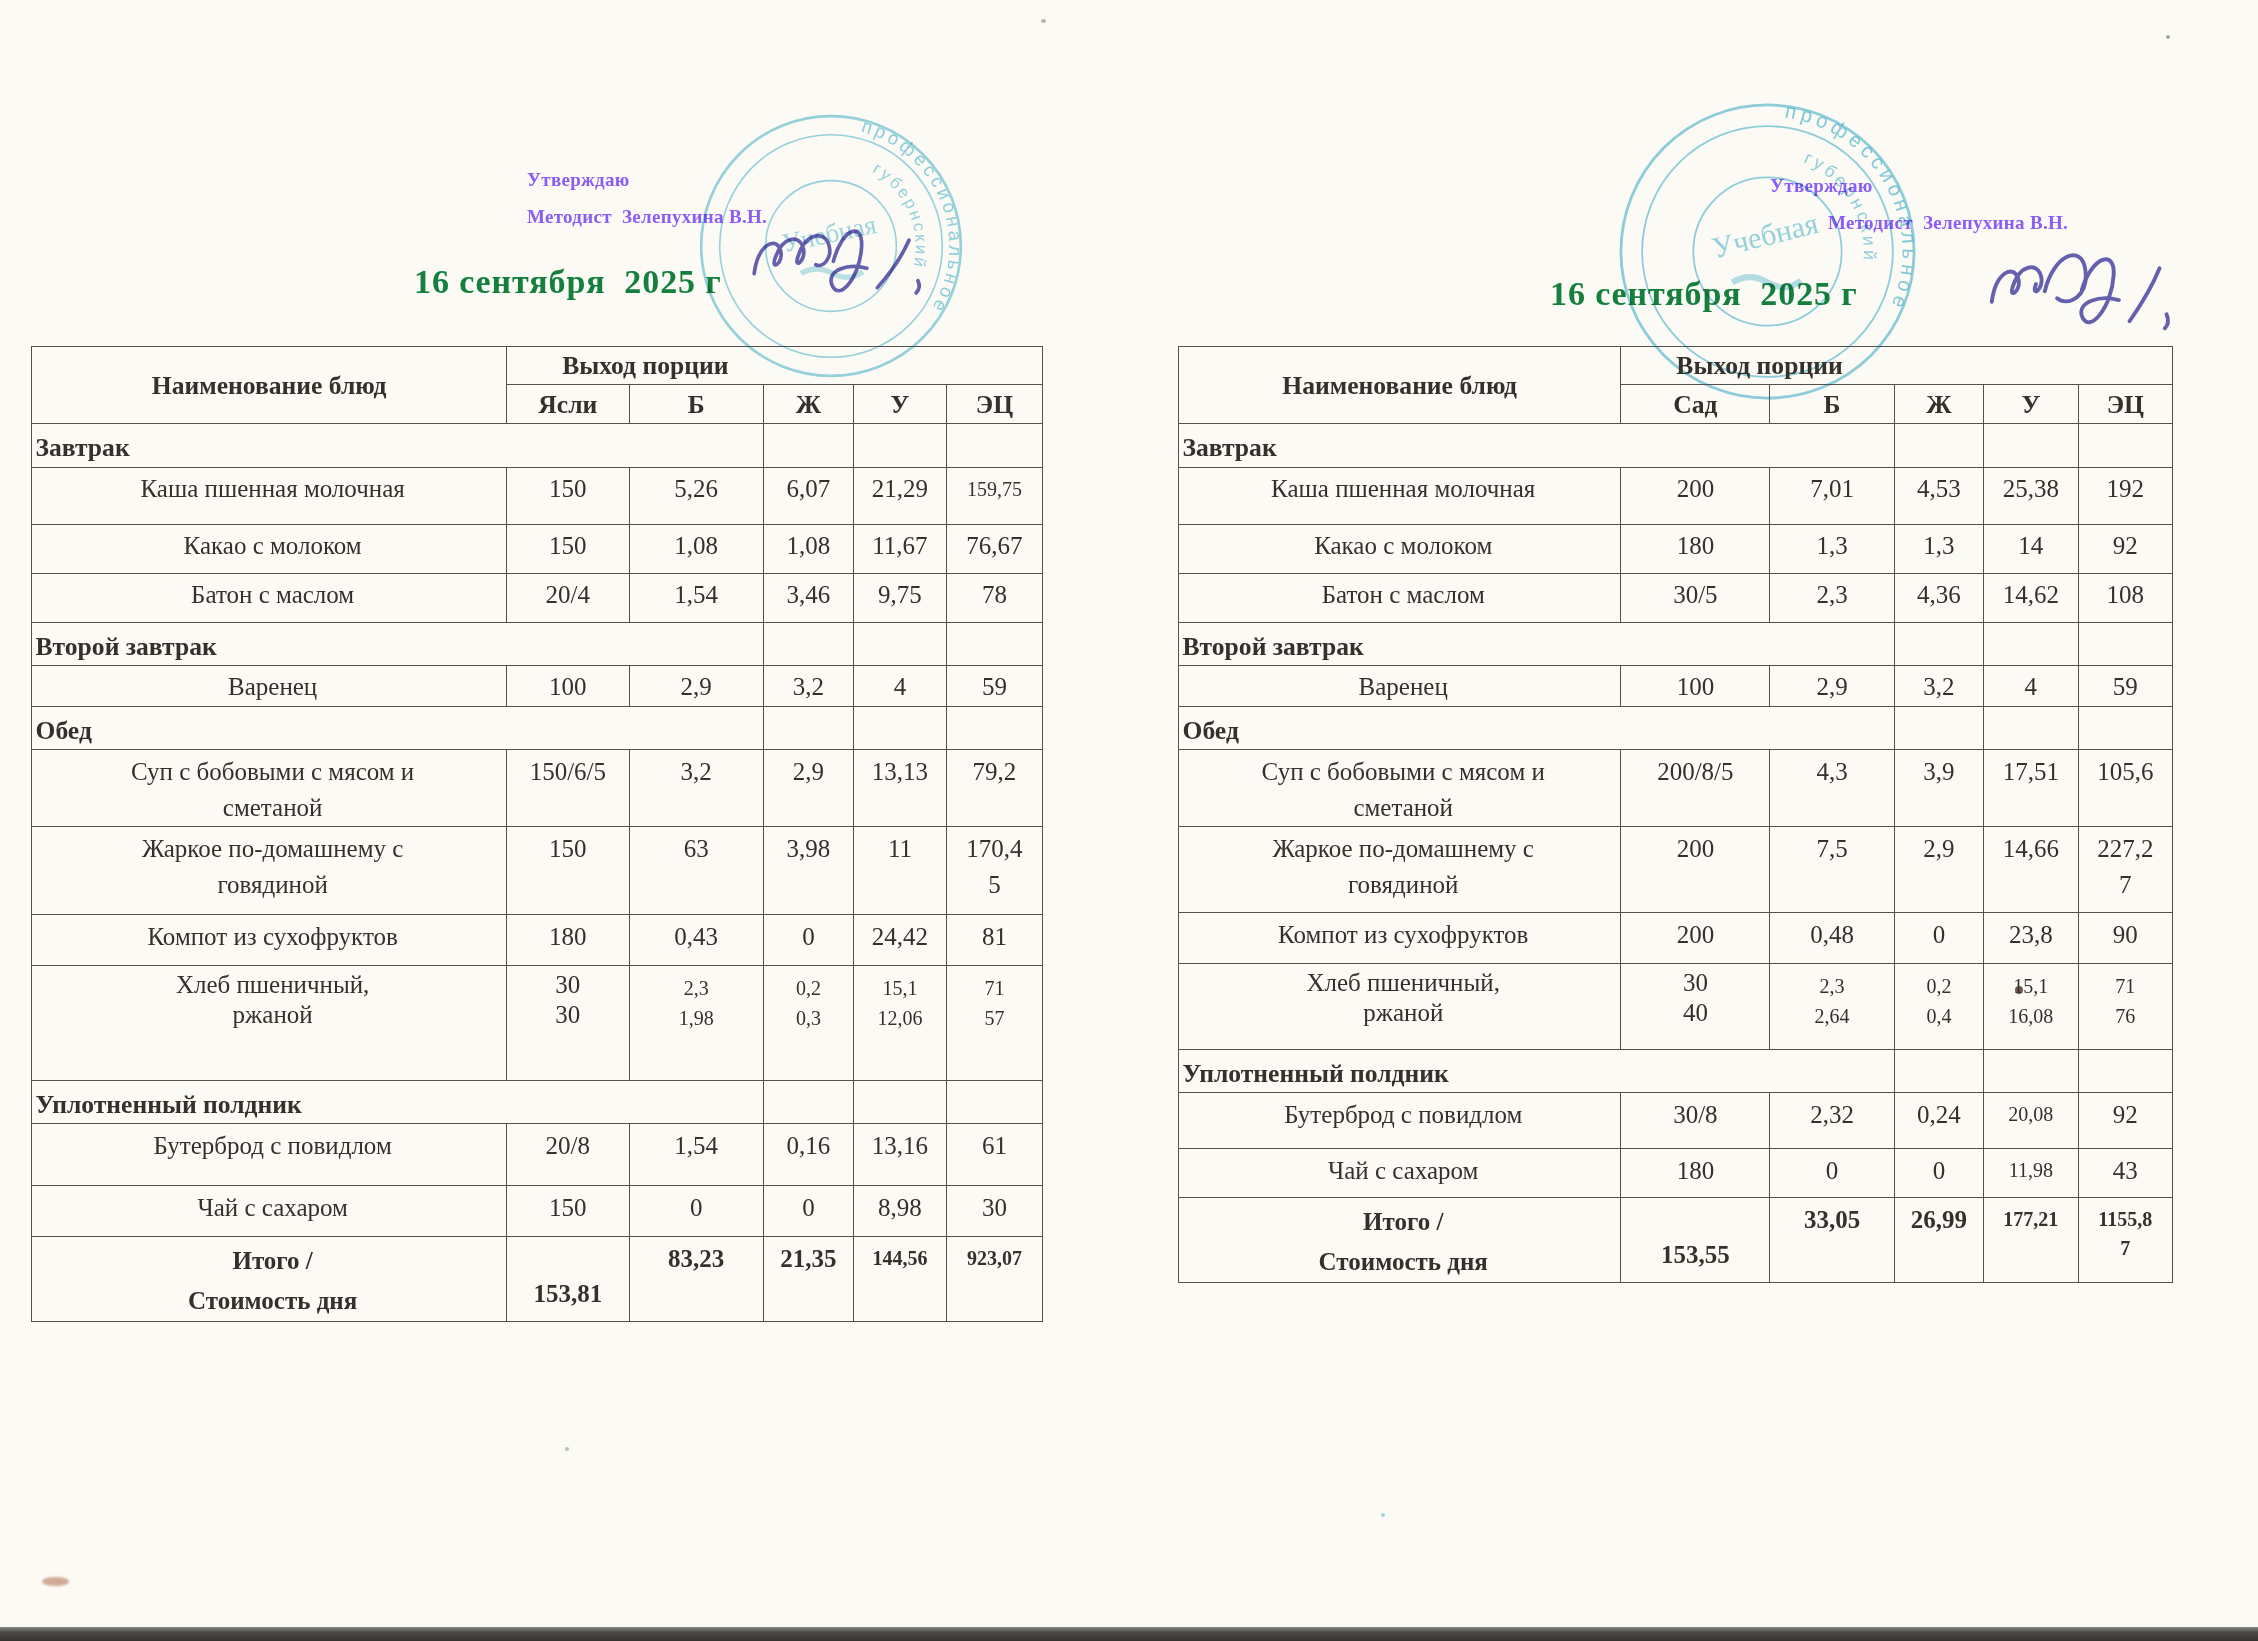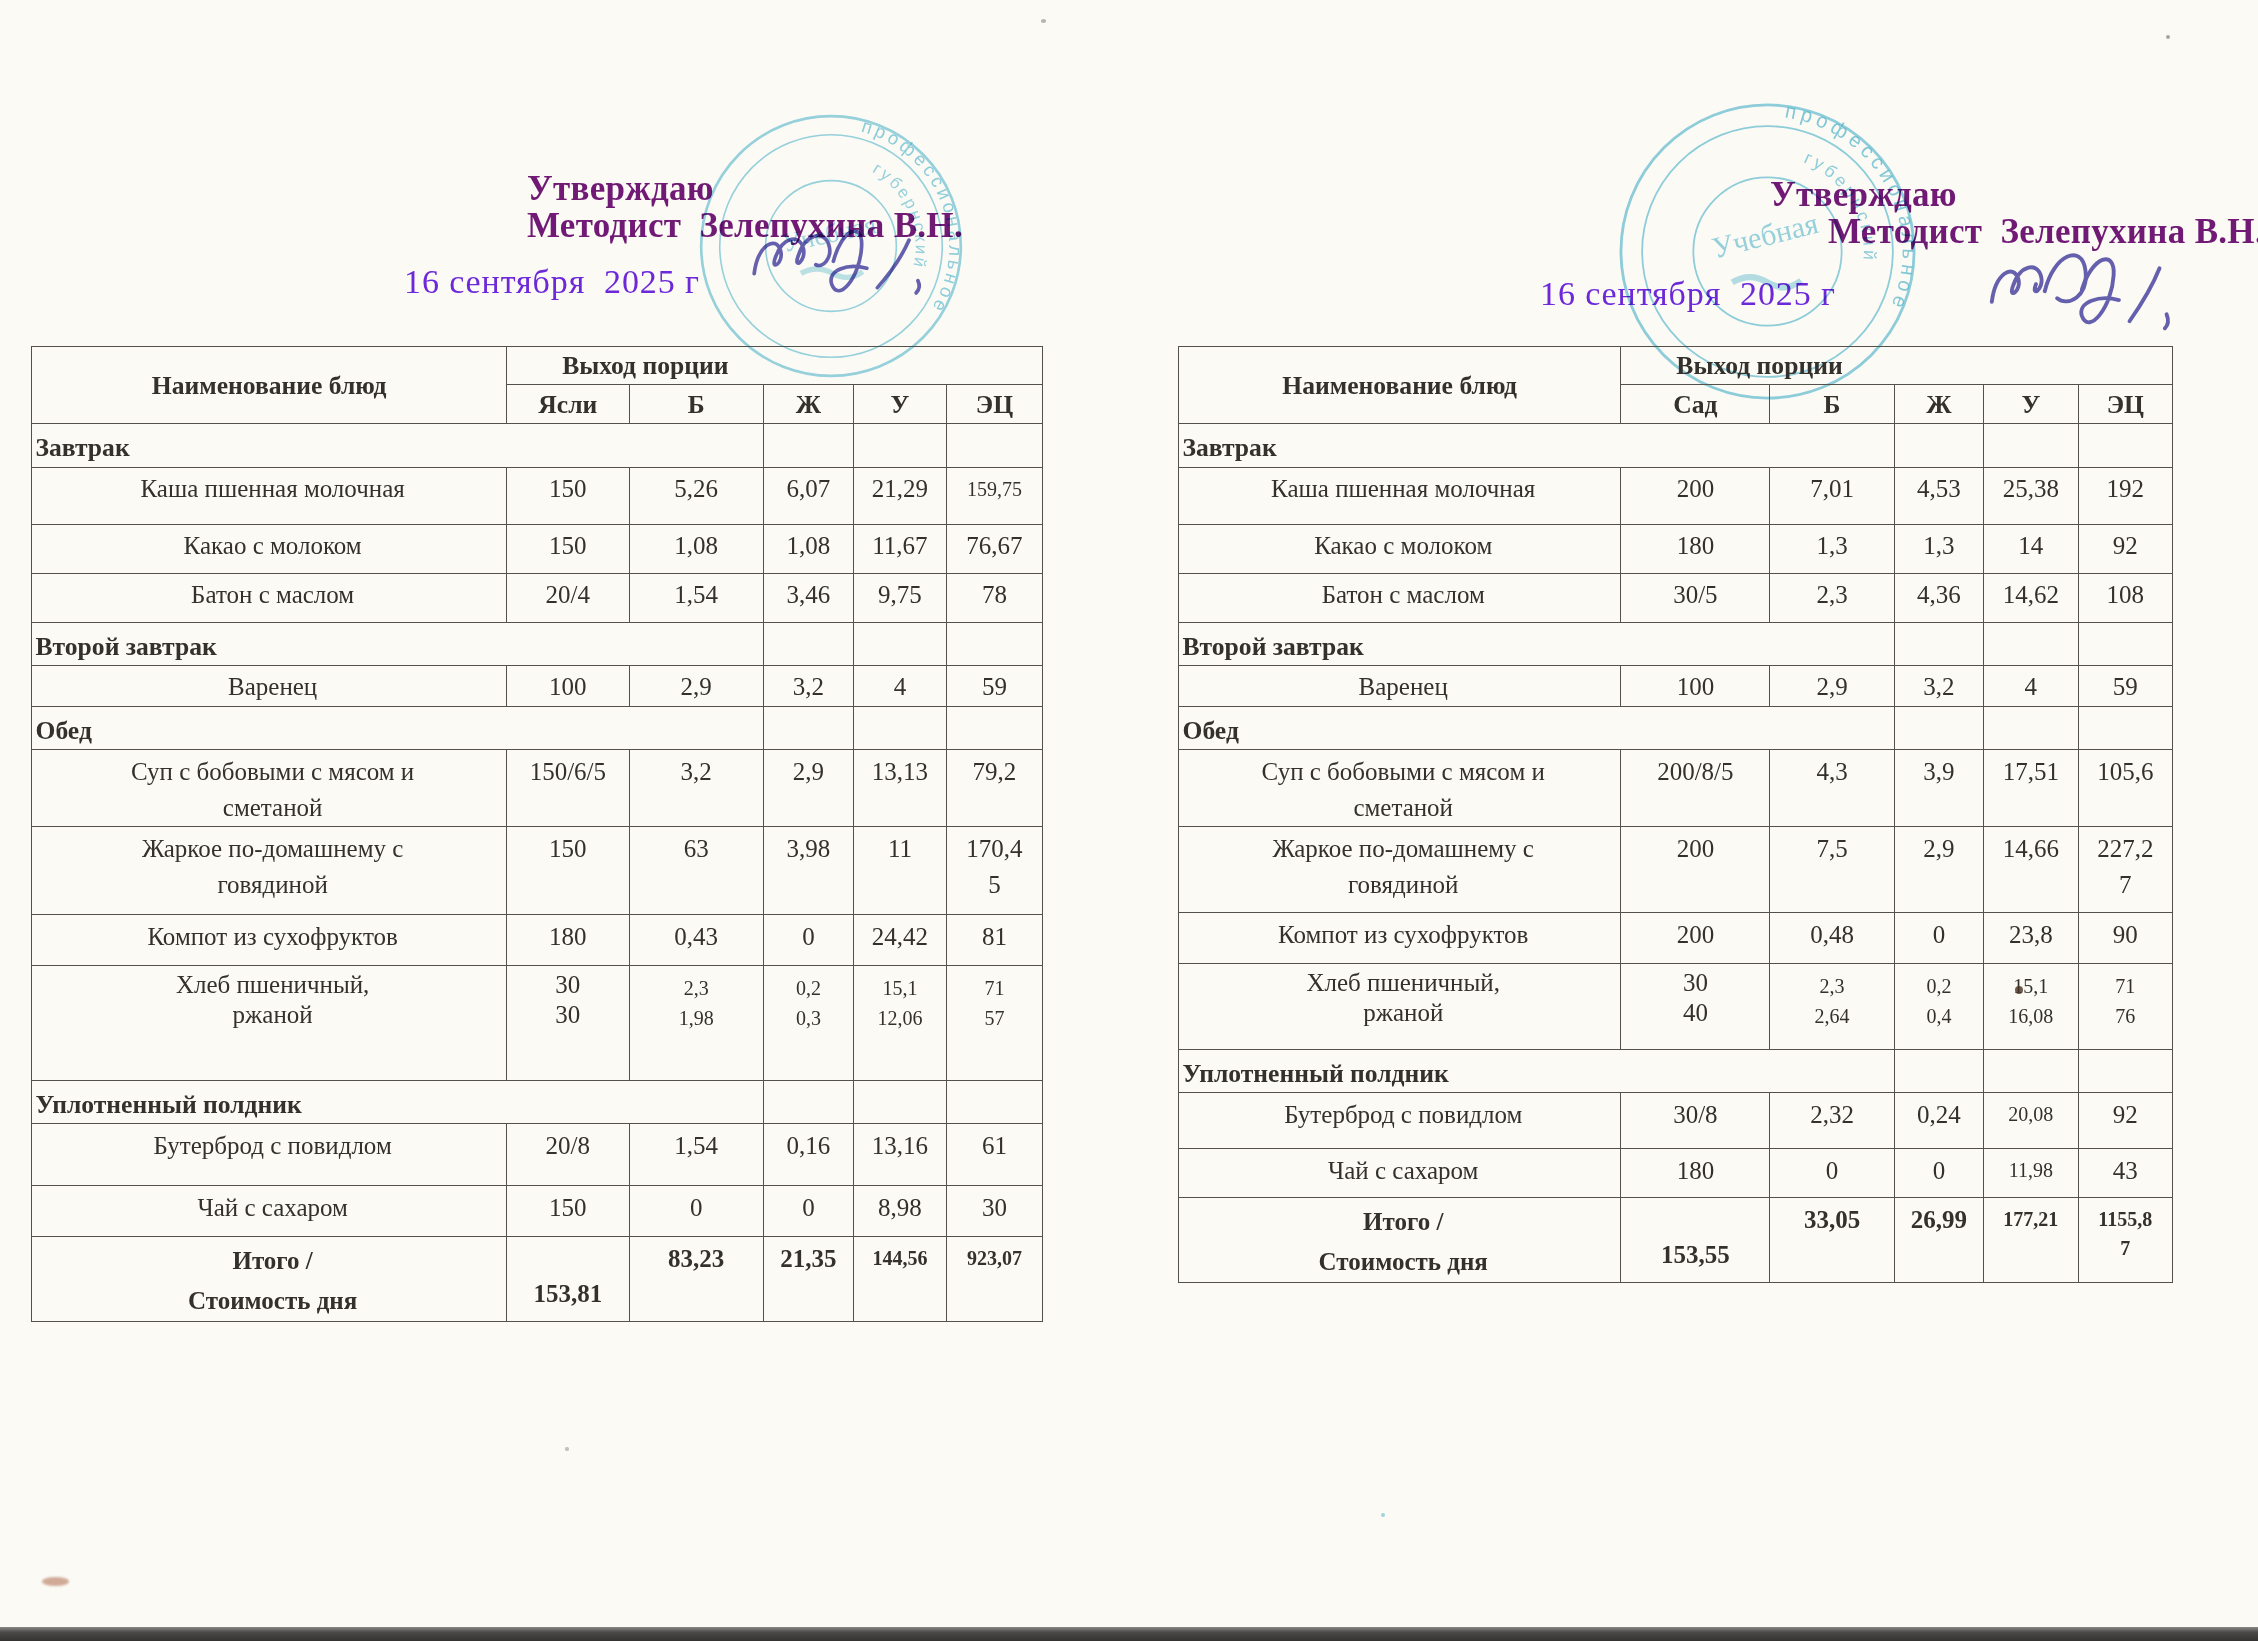--- a/index.html
+++ b/index.html
@@ -4,22 +4,22 @@
 <title>Menu scan</title>
 <style>
   html,body{margin:0;padding:0;}
   body{
     width:2258px;height:1642px;position:relative;overflow:hidden;
     background:#fbfaf5;
     font-family:"Liberation Serif","DejaVu Serif",serif;
     color:#34312c;
   }
   
-  .hline{position:absolute;font-weight:bold;font-size:35px;white-space:pre;color:#701a75;letter-spacing:0.3px;text-align:right;}
-  .hdate{position:absolute;font-weight:normal;font-size:34px;white-space:pre;color:#6d28d9;letter-spacing:0.9px;}
+  .hline{position:absolute;font-weight:bold;font-size:19px;white-space:pre;color:#8b5cf6;letter-spacing:0.3px;text-align:right;}
+  .hdate{position:absolute;font-weight:bold;font-size:34px;white-space:pre;color:#15803d;letter-spacing:0.9px;margin-left:10px;}
   
   table.menu{position:absolute;border-collapse:collapse;table-layout:fixed;}
   .menu td{
     border:1.5px solid #54504a;
     vertical-align:top;
     font-size:25px;line-height:1.45;
     padding:3.5px 3.5px 0 3.5px;
     white-space:pre-line;
     color:#34312c;
   }

